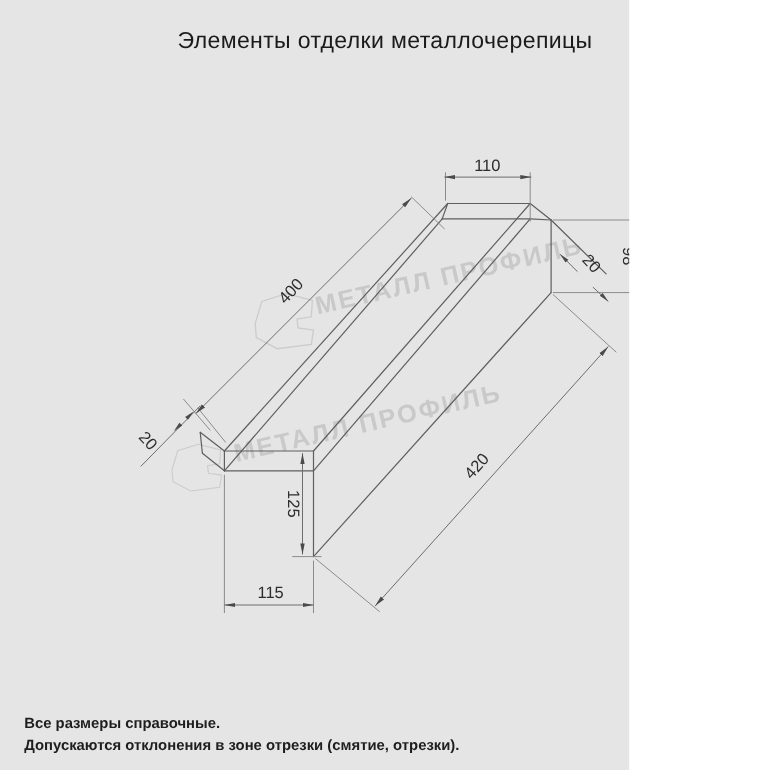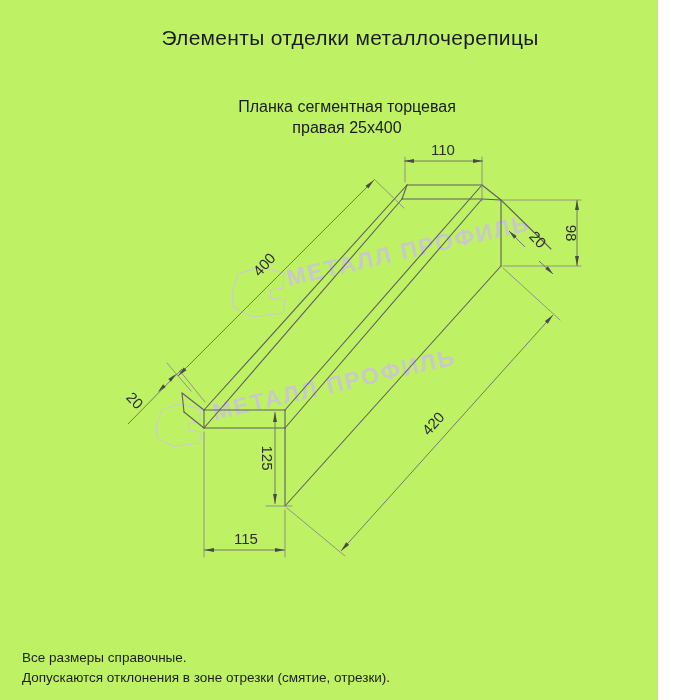--- a/index.html
+++ b/index.html
@@ -1,53 +1,49 @@
 <!DOCTYPE html>
 <html><head>
 <meta charset="utf-8">
 <style>
   html,body{margin:0;padding:0;background:#ffffff;}
   #stage{
-    position:relative;width:658px;height:700px;background:#bef264;overflow:hidden;
+    position:relative;width:572px;height:700px;background:#e5e5e5;overflow:hidden;
     font-family:"Liberation Sans", sans-serif;
   }
   .title{
     position:absolute;top:26px;left:0;width:700px;text-align:center;
     font-size:21px;color:#1b1b1b;letter-spacing:0.3px;
   }
   .subtitle{
     position:absolute;top:96px;left:0;width:694px;text-align:center;
     font-size:16px;color:#1b1b1b;line-height:21px;
   }
   .footer{
-    position:absolute;left:22px;color:#1e1e1e;font-size:13.5px;line-height:20px;
+    position:absolute;left:22px;color:#1e1e1e;font-size:13.5px;line-height:20px;font-weight:bold;
   }
   .footer.n1{top:648px;}
   .footer.n2{top:668px;}
   svg{position:absolute;top:0;left:0;}
   .outline{stroke:#5f5f5f;stroke-width:1.1;fill:none;stroke-linecap:round;}
   .thin{stroke:#8a8a8a;stroke-width:0.9;fill:none;stroke-linecap:round;}
   .dim{stroke:#6b6b6b;stroke-width:0.9;fill:none;}
   .dimtext{font-family:"Liberation Sans", sans-serif;font-size:15px;fill:#2e2e2e;}
   .wmtext{font-family:"Liberation Sans", sans-serif;font-size:23px;font-weight:700;
           fill:#c9c9c9;letter-spacing:2px;}
   .wmshape{stroke:#cccccc;stroke-width:1.2;fill:none;}
   .arrow{fill:#4a4a4a;}
 </style>
 </head>
 <body>
 
 <div id="stage">
 
   <div class="title">Элементы отделки металлочерепицы</div>
 
-  <div class="subtitle">
-    <div>Планка сегментная торцевая</div>
-    <div>правая 25х400</div>
-  </div>
 
   <svg width="700" height="700" viewBox="0 0 700 700">
 
     <defs>
       <marker id="arr" viewBox="-10 -2.5 10.5 5" refX="0" refY="0" markerWidth="10.5" markerHeight="5" orient="auto-start-reverse" markerUnits="userSpaceOnUse">
         <path d="M0,0 L-10,2 L-10,-2 Z" fill="#4a4a4a"></path>
       </marker>
       <path id="mp-logo" d="M4,28 L10,8 L32,1 L56,7 L55,22 L42,24 L43,32 L57,34 L55,47 L24,51 L5,41 Z"></path>
     </defs>
 

